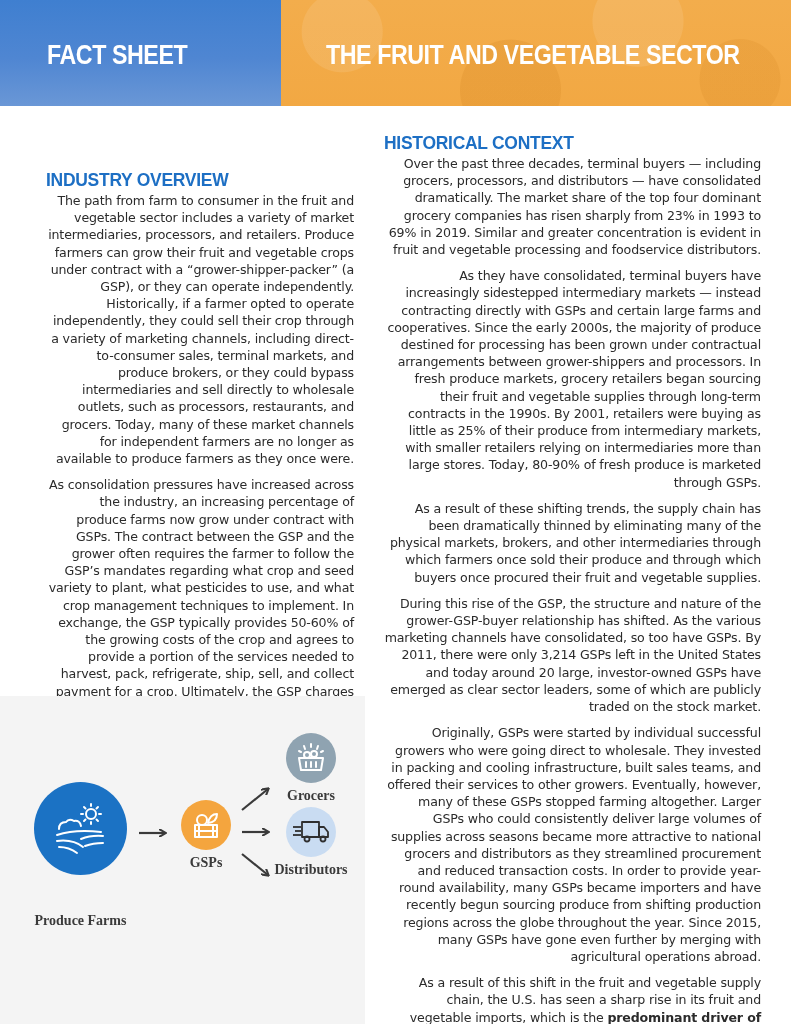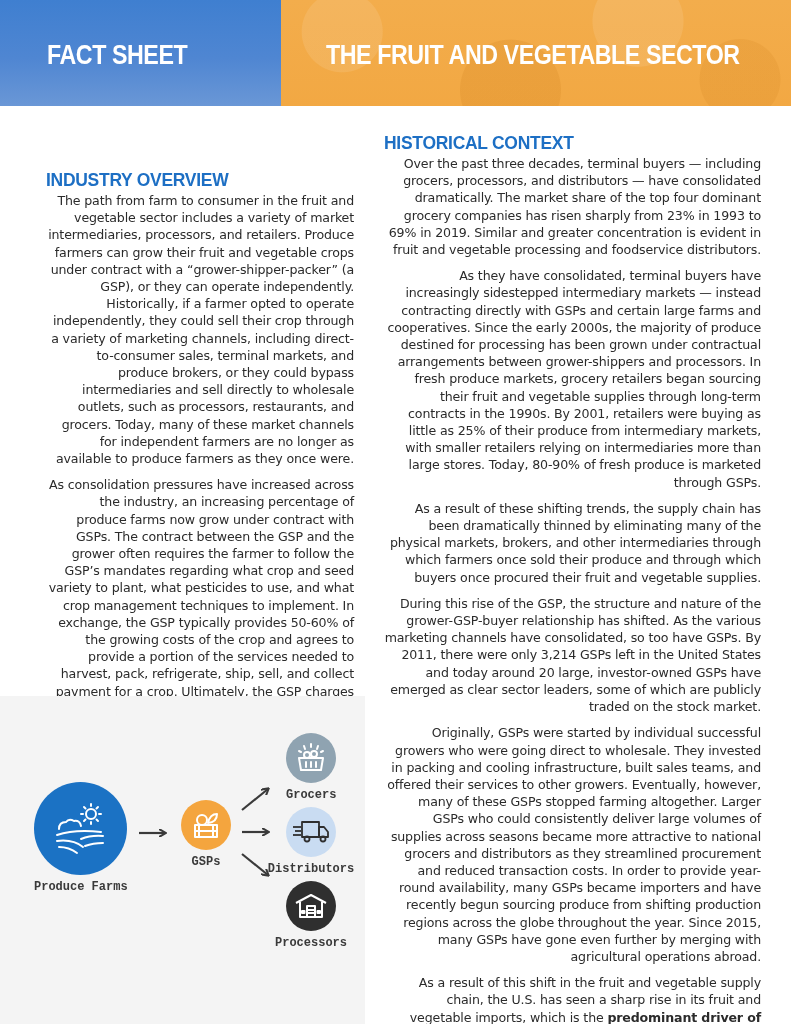--- a/index.html
+++ b/index.html
@@ -27,23 +27,23 @@
   .col-right { left: 384px; top: 133px; width: 377px; }
   .section-heading { font-family: "Liberation Sans", sans-serif; font-weight: bold;
     color: #1d6fc4; font-size: 19px; line-height: 20px; letter-spacing: -0.3px;
     transform: scaleX(0.92); transform-origin: left top; white-space: nowrap; margin-bottom: 2px; }
   .para { margin-bottom: 9px; letter-spacing: -0.15px; text-align: right; }
   .strong { font-weight: bold; }
 
   .diagram { position: absolute; left: 0; top: 696px; width: 365px; height: 328px; background: #f4f4f4; }
   .node { position: absolute; display: flex; flex-direction: column; align-items: center; }
   .circle { border-radius: 50%; display: flex; align-items: center; justify-content: center; }
-  .node-label { font-family: Liberation Mono, monospace; font-weight: bold; font-size: 12px;
+  .node-label { font-family: Liberation Serif, serif; font-weight: bold; font-size: 14px;
     color: #3a3a3a; margin-top: 5px; white-space: nowrap; }
-  .farms { left: 34px; top: 86px; }
+  .farms { left: 34px; top: 86px; gap: 33px; }
   .farms .circle { width: 93px; height: 93px; background: #1b72c4; }
   .gsps { left: 181px; top: 104px; }
   .gsps .circle { width: 50px; height: 50px; background: #f4a53e; }
   .grocers { left: 286px; top: 37px; }
   .grocers .circle { width: 50px; height: 50px; background: #8fa3b1; }
   .distributors { left: 274px; top: 111px; width: 74px; }
   .distributors .circle { width: 50px; height: 50px; background: #c9dcf2; }
   .processors { left: 280px; top: 185px; width: 62px; }
   .processors .circle { width: 50px; height: 50px; background: #2f2f2f; }
   .arrows { position: absolute; left: 0; top: 0; }
@@ -151,27 +151,13 @@
           <line x1="1" y1="18" x2="9" y2="18"></line>
         <rect x="10" y="5" width="17" height="15"></rect>
         <path d="M27 10 h5 l4 5 v5 h-9z"></path>
         <circle cx="15" cy="22" r="2.5"></circle>
           <circle cx="31" cy="22" r="2.5"></circle>
       </svg>
     </div>
     <span class="node-label">Distributors</span>
   </div>
 
-  <div class="node processors">
-    <div class="circle">
-      <svg width="34" height="30" viewBox="0 0 34 30" fill="none" stroke="#ffffff" stroke-width="2" stroke-linejoin="round">
-        <path d="M2 12 L17 4 L32 12"></path>
-        <path d="M6 11 v15 h22 v-15"></path>
-        <rect x="13" y="15" width="8" height="11"></rect>
-        <line x1="13" y1="19" x2="21" y2="19"></line>
-          <line x1="13" y1="22" x2="21" y2="22"></line>
-        <rect x="8" y="20" width="2.5" height="2" fill="#ffffff"></rect>
-          <rect x="23.5" y="20" width="2.5" height="2" fill="#ffffff"></rect>
-      </svg>
-    </div>
-    <span class="node-label">Processors</span>
-  </div>
 </div>
 
 </body></html>

